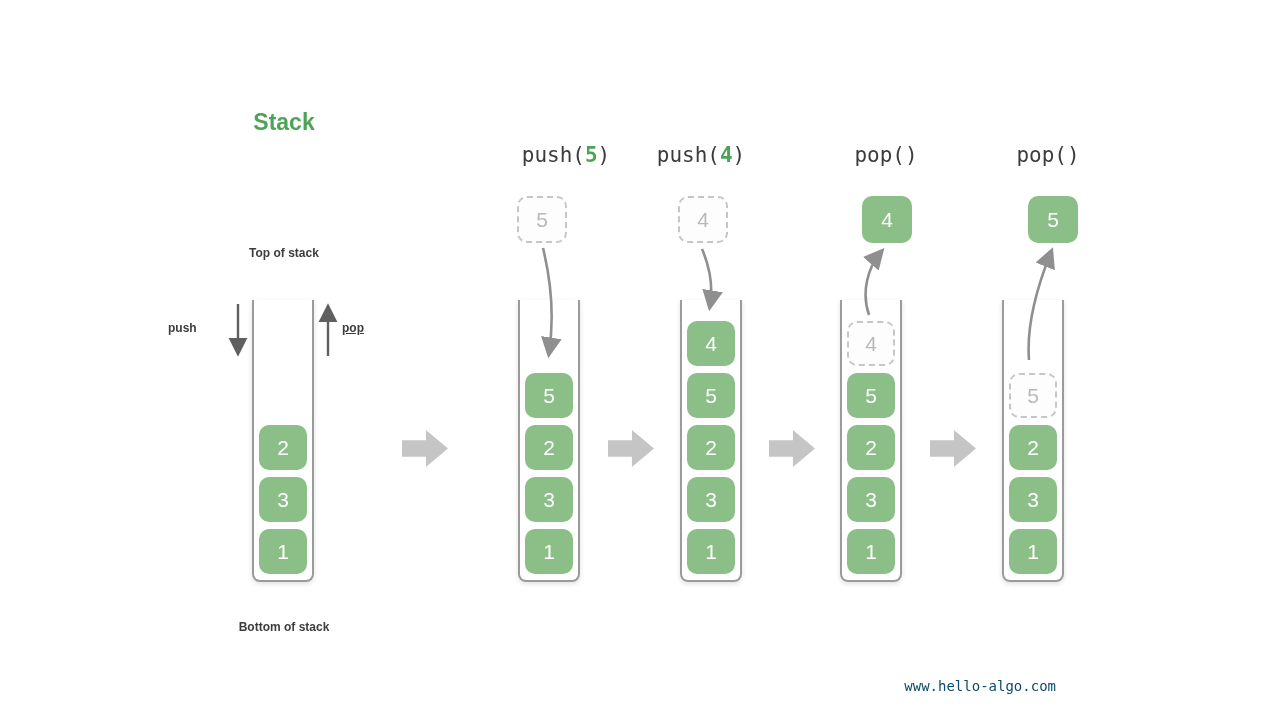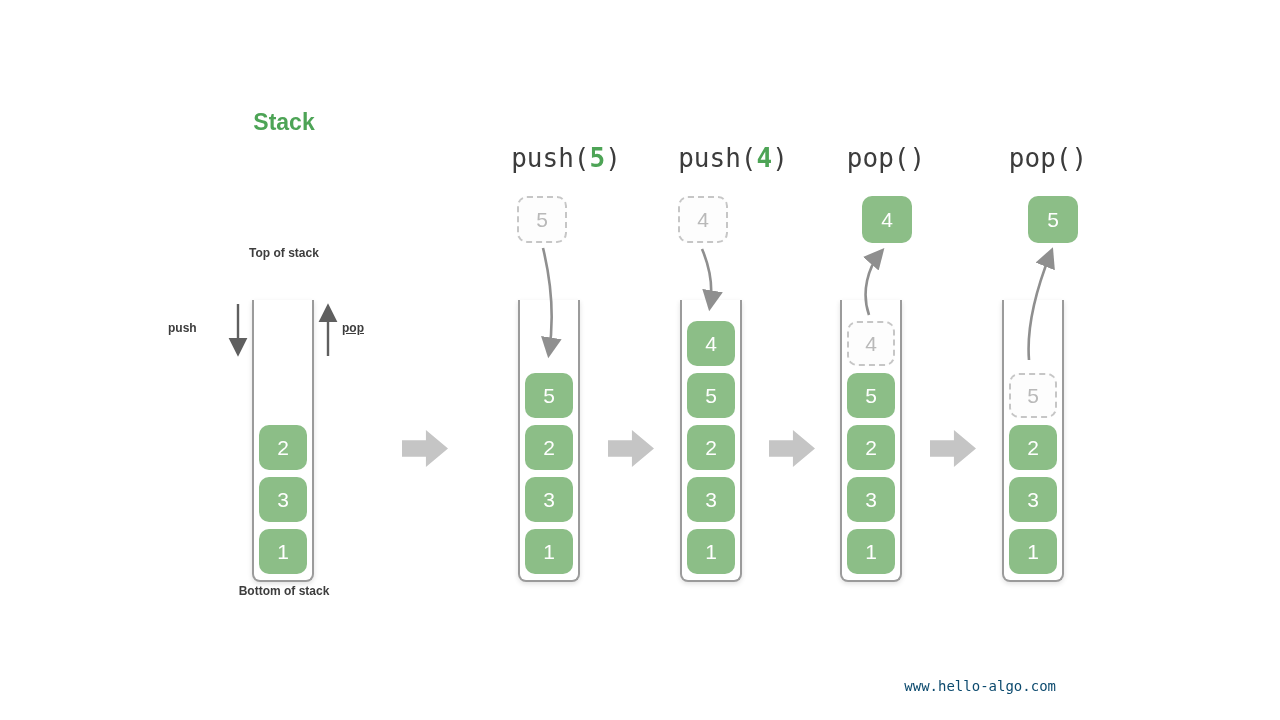--- a/index.html
+++ b/index.html
@@ -23,21 +23,21 @@
     white-space: nowrap;
   }
   .bold-label {
     font-size: 12px;
     font-weight: bold;
     color: #3d3d3d;
     white-space: nowrap;
   }
   .op-label {
     font-family: "DejaVu Sans Mono", monospace;
-    font-size: 26px;
+    font-size: 21px;
     color: #3c3c3c;
     white-space: nowrap;
   }
   .op-label .arg { color: #4DA456; font-weight: bold; }
 
   
   .stack-container {
     position: absolute;
     width: 62px;
     height: 282px;
@@ -127,30 +127,30 @@
 </style>
 </head>
 <body>
 
 <div class="canvas">
 
   <div class="abs centered diagram-title" style="left:284px; top:109px;">Stack</div>
 
   <div class="abs centered bold-label" style="left:284px; top:246px;">Top of stack</div>
 
-  <div class="abs centered bold-label" style="left:284px; top:584px;">Bottom of stack</div>
+  <div class="abs centered bold-label" style="left:284px; top:620px;">Bottom of stack</div>
 
   <div class="abs bold-label" style="left:168px; top:321px;">push</div>
 
   <div class="abs bold-label" style="left:342px; top:321px;text-decoration:underline;">pop</div>
 
   <div class="abs centered op-label" style="left:566px; top:143px;">
     <span>push(</span><span class="arg">5</span><span>)</span>
   </div>
-  <div class="abs centered op-label" style="left:733px; top:143px;">
+  <div class="abs centered op-label" style="left:701px; top:143px;">
     <span>push(</span><span class="arg">4</span><span>)</span>
   </div>
   <div class="abs centered op-label" style="left:886px; top:143px;">
     <span>pop(</span><span class="arg"></span><span>)</span>
   </div>
   <div class="abs centered op-label" style="left:1048px; top:143px;">
     <span>pop(</span><span class="arg"></span><span>)</span>
   </div>
 
   <div class="floating-box dashed" style="left:517px;">

